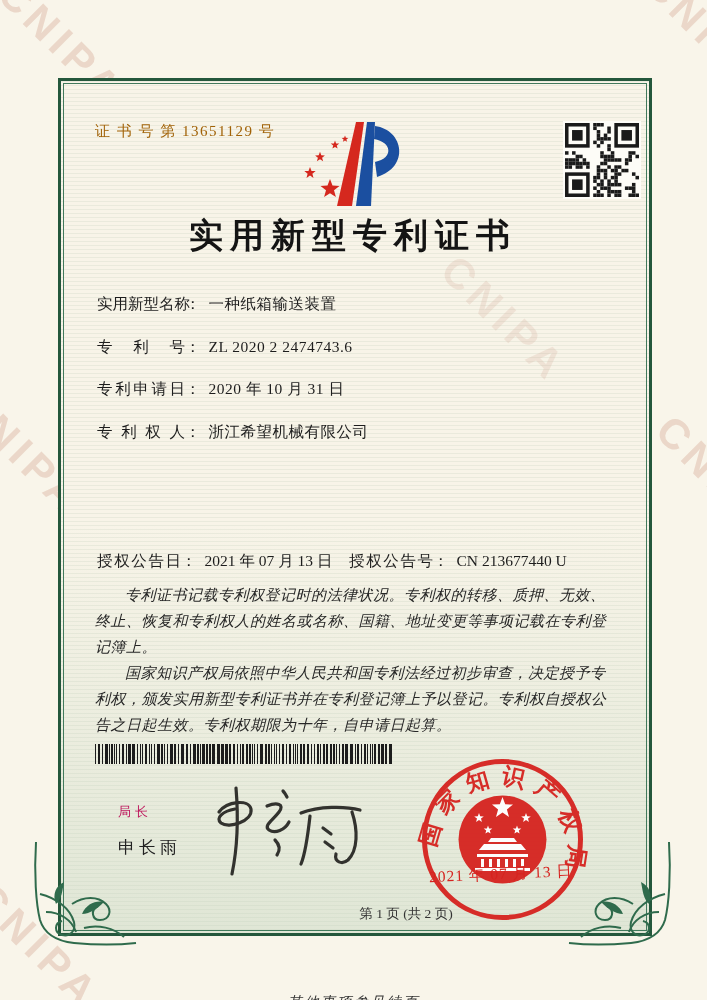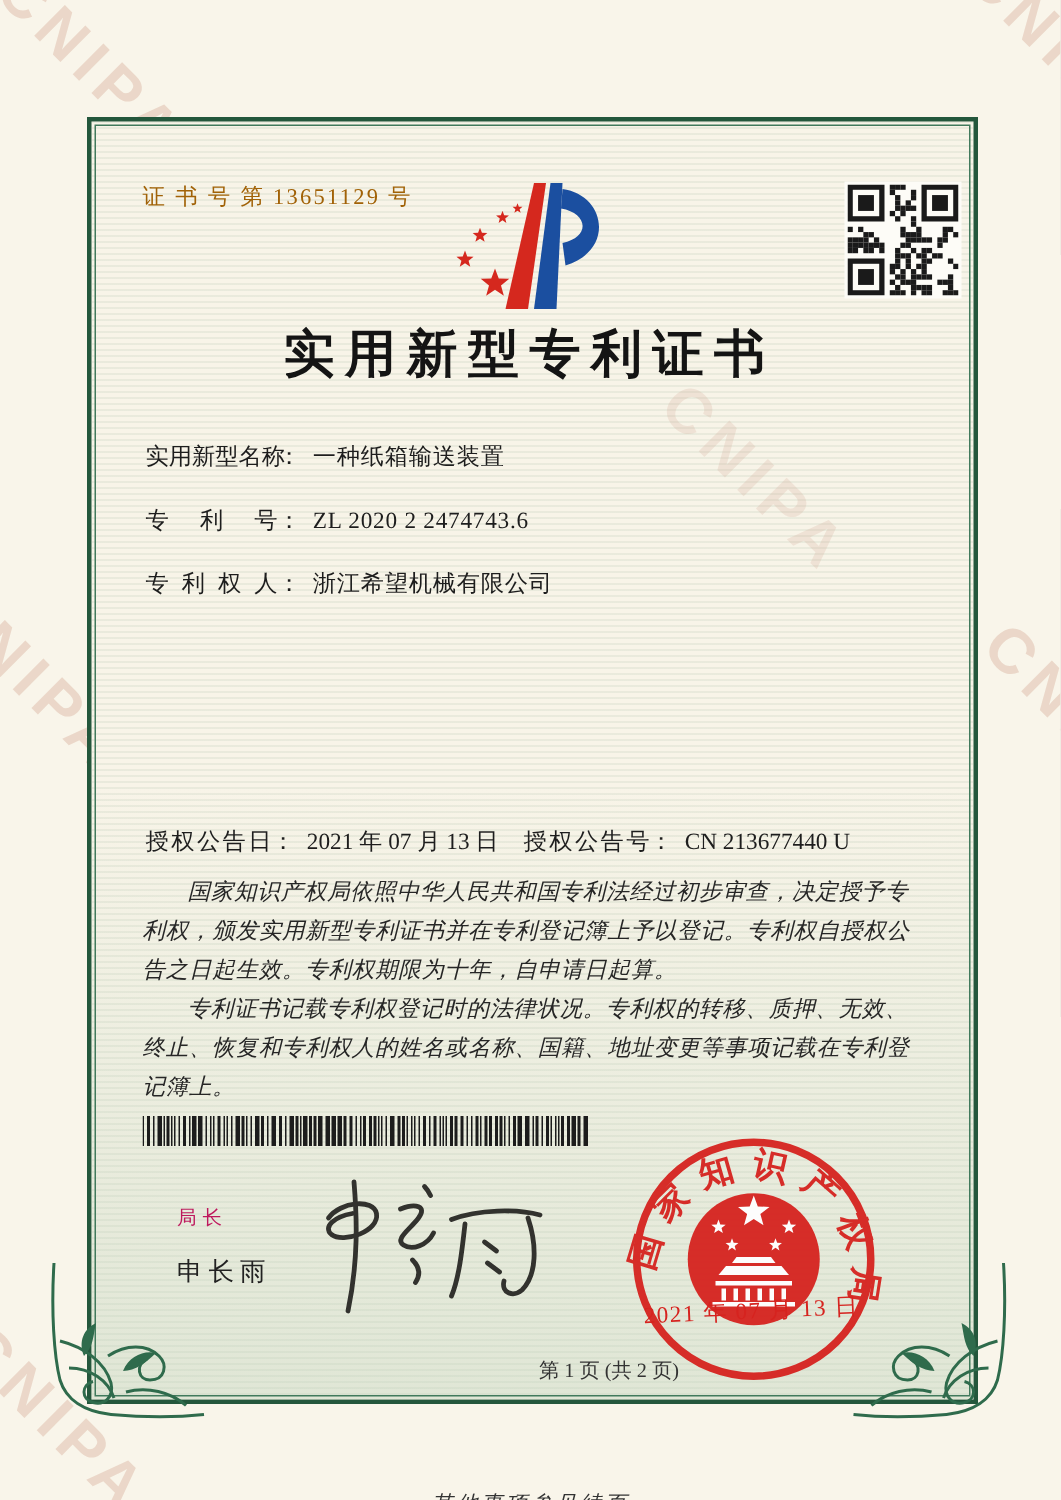--- a/index.html
+++ b/index.html
@@ -216,34 +216,37 @@
   <div class="abs title">实用新型专利证书</div>
 
   <div class="abs fields">
     <div class="frow">
       <span class="flabel">实用新型名称</span><span class="fcolon">：</span><span class="fvalue">一种纸箱输送装置</span>
     </div>
     <div class="frow">
       <span class="flabel">专利号</span><span class="fcolon">：</span><span class="fvalue">ZL 2020 2 2474743.6</span>
     </div>
     <div class="frow">
+      <span class="flabel">专利申请日</span><span class="fcolon">：</span><span class="fvalue">2020 年 10 月 31 日</span>
+    </div>
+    <div class="frow">
       <span class="flabel">专利权人</span><span class="fcolon">：</span><span class="fvalue">浙江希望机械有限公司</span>
     </div>
   </div>
 
   <div class="abs grant">
     <span class="glabel">授权公告日</span><span class="fcolon">：</span><span>2021 年 07 月 13 日</span>
     <span class="grant-right">
       <span class="glabel2">授权公告号</span><span class="fcolon">：</span><span>CN 213677440 U</span>
     </span>
   </div>
 
   <div class="abs paras">
+    <p>专利证书记载专利权登记时的法律状况。专利权的转移、质押、无效、终止、恢复和专利权人的姓名或名称、国籍、地址变更等事项记载在专利登记簿上。</p>
     <p>国家知识产权局依照中华人民共和国专利法经过初步审查，决定授予专利权，颁发实用新型专利证书并在专利登记簿上予以登记。专利权自授权公告之日起生效。专利权期限为十年，自申请日起算。</p>
-    <p>专利证书记载专利权登记时的法律状况。专利权的转移、质押、无效、终止、恢复和专利权人的姓名或名称、国籍、地址变更等事项记载在专利登记簿上。</p>
   </div>
 
   <div class="abs" style="left:95px;top:744px;">
     <svg width="300" height="20" viewBox="0 0 300 20">
         <rect x="0" y="0" width="1" height="20" fill="#1c1c1c"></rect>
         <rect x="3" y="0" width="2" height="20" fill="#1c1c1c"></rect>
         <rect x="7" y="0" width="1" height="20" fill="#1c1c1c"></rect>
         <rect x="10" y="0" width="3" height="20" fill="#1c1c1c"></rect>
         <rect x="14" y="0" width="1" height="20" fill="#1c1c1c"></rect>
         <rect x="16" y="0" width="2" height="20" fill="#1c1c1c"></rect>

